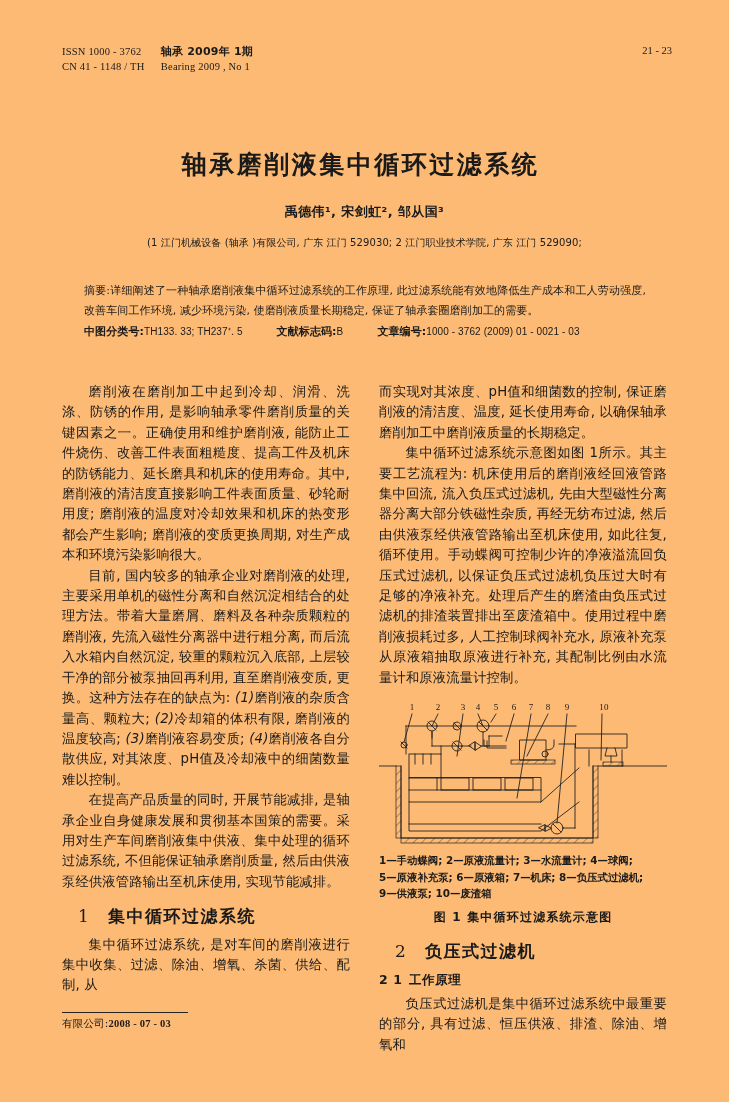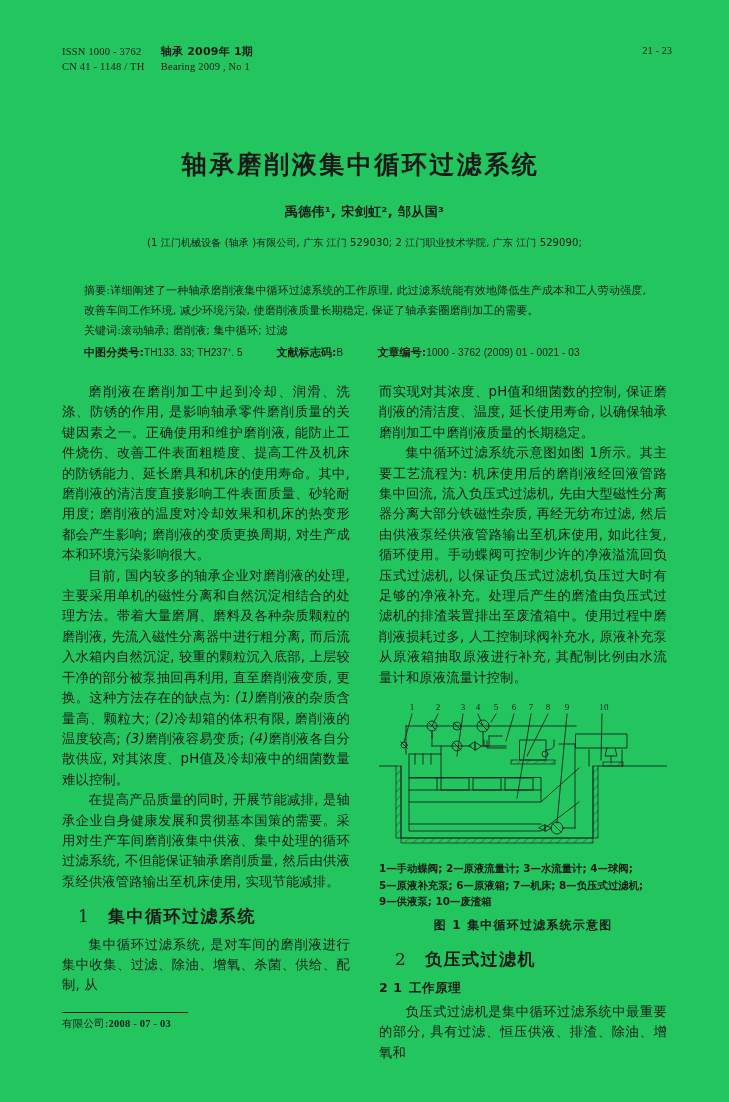--- a/index.html
+++ b/index.html
@@ -4,21 +4,21 @@
 <style>
   html, body {
     margin: 0;
     padding: 0;
     background: #7a7a7a;
   }
   .page {
     position: relative;
     width: 729px;
     height: 1102px;
-    background: #22c55e;
+    background: #fdba74;
     margin: 0 auto;
     overflow: hidden;
     font-family: "Liberation Serif", "DejaVu Serif", serif;
     color: #1a1a1a;
     box-sizing: border-box;
   }
 
   
   .masthead {
     position: absolute;
@@ -164,21 +164,21 @@
     margin-top: 10px;
     width: 288px;
   }
   .fig-svg { display: block; width: 288px; height: 150px; }
   .fig-legend {
     font-family: "DejaVu Sans", sans-serif;
     font-weight: 700;
     font-size: 10.4px;
     line-height: 16.5px;
     letter-spacing: 0;
-    margin-top: 12px;
+    margin-top: 4px;
     text-align: left;
   }
   .fig-caption {
     font-family: "DejaVu Sans", sans-serif;
     font-weight: 700;
     font-size: 12px;
     letter-spacing: 1.2px;
     text-align: center;
     margin-top: 5px;
   }
@@ -205,21 +205,20 @@
   <div class="title">轴承磨削液集中循环过滤系统</div>
 
   <div class="authors">禹德伟¹, 宋剑虹², 邹从国³</div>
 
   <div class="affil">
     <div class="z">(1 江门机械设备 (轴承 )有限公司, 广东    江门    529030; 2 江门职业技术学院, 广东    江门    529090;</div>
   </div>
 
   <div class="abs-block">
     <p class="abs-p"><span class="abs-lbl">摘要:</span><span>详细阐述了一种轴承磨削液集中循环过滤系统的工作原理, 此过滤系统能有效地降低生产成本和工人劳动强度, 改善车间工作环境, 减少环境污染, 使磨削液质量长期稳定, 保证了轴承套圈磨削加工的需要。</span></p>
-    <p class="abs-p kw-line"><span class="abs-lbl">关键词:</span><span>滚动轴承; 磨削液; 集中循环; 过滤</span></p>
     <p class="abs-p clc-line"><span class="lbl">中图分类号:</span><span class="val">TH133. 33; TH237⁺. 5</span><span class="clc-gap"></span><span class="lbl">文献标志码:</span><span class="val">B</span><span class="clc-gap"></span><span class="lbl">文章编号:</span><span class="val">1000 - 3762 (2009) 01 - 0021 - 03</span></p>
   </div>
 
   <div class="col col-left">
     <p>磨削液在磨削加工中起到冷却、润滑、洗涤、防锈的作用, 是影响轴承零件磨削质量的关键因素之一。正确使用和维护磨削液, 能防止工件烧伤、改善工件表面粗糙度、提高工件及机床的防锈能力、延长磨具和机床的使用寿命。其中, 磨削液的清洁度直接影响工件表面质量、砂轮耐用度; 磨削液的温度对冷却效果和机床的热变形都会产生影响; 磨削液的变质更换周期, 对生产成本和环境污染影响很大。</p>
     <p><span>目前, 国内较多的轴承企业对磨削液的处理, 主要采用单机的磁性分离和自然沉淀相结合的处理方法。带着大量磨屑、磨料及各种杂质颗粒的磨削液, 先流入磁性分离器中进行粗分离, 而后流入水箱内自然沉淀, 较重的颗粒沉入底部, 上层较干净的部分被泵抽回再利用, 直至磨削液变质, 更换。这种方法存在的缺点为: </span><span class="it">(1)</span><span>磨削液的杂质含量高、颗粒大; </span><span class="it">(2)</span><span>冷却箱的体积有限, 磨削液的温度较高; </span><span class="it">(3)</span><span>磨削液容易变质; </span><span class="it">(4)</span><span>磨削液各自分散供应, 对其浓度、pH值及冷却液中的细菌数量难以控制。</span></p>
     <p>在提高产品质量的同时, 开展节能减排, 是轴承企业自身健康发展和贯彻基本国策的需要。采用对生产车间磨削液集中供液、集中处理的循环过滤系统, 不但能保证轴承磨削质量, 然后由供液泵经供液管路输出至机床使用, 实现节能减排。</p>
 
     <h2 class="sec"><span class="num">1</span><span>集中循环过滤系统</span></h2>
 

